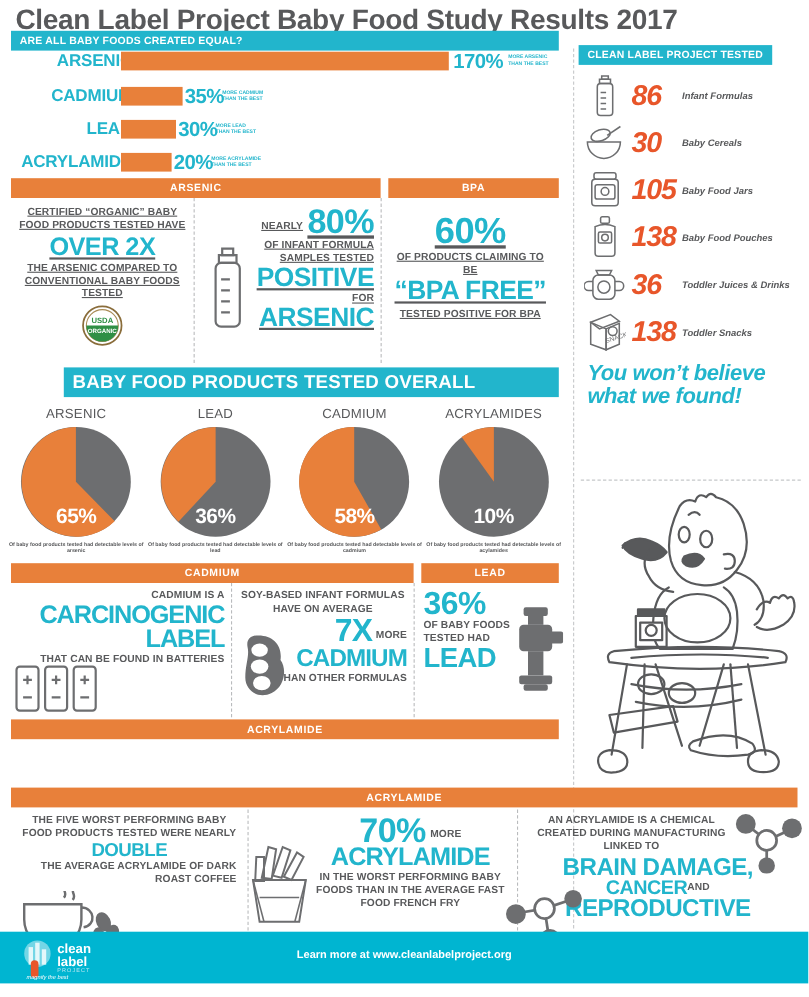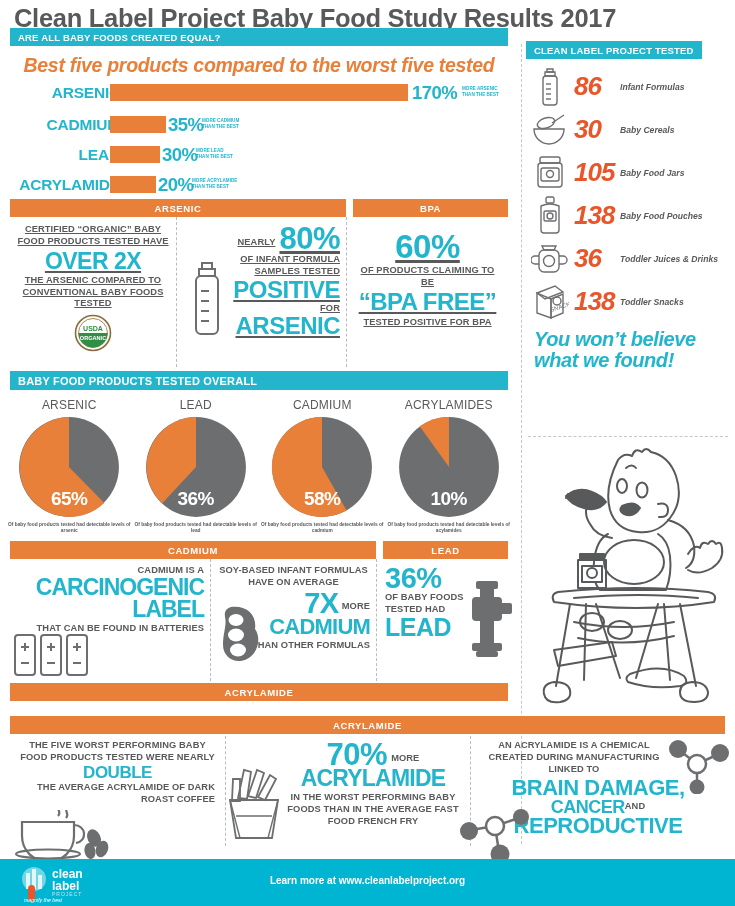--- a/index.html
+++ b/index.html
@@ -97,21 +97,21 @@
     letter-spacing:-1px; min-width:46px; text-align:left;
   }
   .testlabel { font-size:8.6px; font-style:italic; color:#58595b; font-weight:bold;}
   .wontbelieve {
     color:#22b5cc; font-size:20px; font-weight:bold; font-style:italic;
     line-height:1.05; letter-spacing:-0.4px; padding:6px 0 0 8px;
   }
 
   
   .footer {
-    position:absolute; left:0; bottom:0; width:735px; height:47px;
+    position:absolute; left:0; bottom:12px; width:735px; height:47px;
     background:#00b5d1;
   }
   .footer-text {
     position:absolute; left:0; top:16px; width:735px; text-align:center;
     color:#ffffff; font-size:10px; font-weight:bold;
   }
   .logo { position:absolute; left:14px; top:6px; width:120px; height:38px; }
   svg { display:block; }
 </style>
 </head>
@@ -122,21 +122,20 @@
   <div class="title">Clean Label Project Baby Food Study Results 2017</div>
 
   <div class="dotted-left"></div>
 
   <div class="leftcol">
 
     <div style="padding:0 10px;">
       <div class="teal-header">ARE ALL BABY FOODS CREATED EQUAL?</div>
     </div>
 
-    <div class="subhead">Best five products compared to the worst five tested</div>
 
     <div class="barchart">
 
       <div class="barrow" style="top:0px;">
         <div class="barlabel">ARSENIC</div>
         <div class="bar" style="width:298px;"></div>
         <div class="barpct" style="left:412px;">170%</div>
         <div class="barnote" style="left:462px; white-space:pre;">MORE ARSENIC
 THAN THE BEST</div>
       </div>
@@ -216,21 +215,21 @@
 
       <div class="colpad col-divider" style="flex:1; padding-top:14px;">
         <div class="bigteal" style="font-size:33px;">60%</div>
         <div class="capsgray" style="margin-top:3px;">OF PRODUCTS CLAIMING TO BE</div>
         <div class="bigteal" style="font-size:24px; margin-top:2px;">“BPA FREE”</div>
         <div class="capsgray" style="margin-top:3px;">TESTED POSITIVE FOR BPA</div>
       </div>
     </div>
 
     <div style="padding:4px 10px 0 10px;">
-      <div class="teal-header" style="font-size:11px;">BABY FOOD PRODUCTS TESTED OVERALL</div>
+      <div class="teal-header" style="font-size:17px;margin-left:48px;">BABY FOOD PRODUCTS TESTED OVERALL</div>
     </div>
 
     <div class="pies">
 
       <div class="pieblock">
         <div class="pietitle">ARSENIC</div>
         <div class="pie-wrap">
           <svg width="104" height="104" viewBox="0 0 100 100">
             <circle cx="50" cy="50" r="48" fill="#6d6e70"></circle>
             <path d="M50 50 L50 2 A48 48 0 1 0 83.9 84.5 Z" fill="#e8803a"></path>

